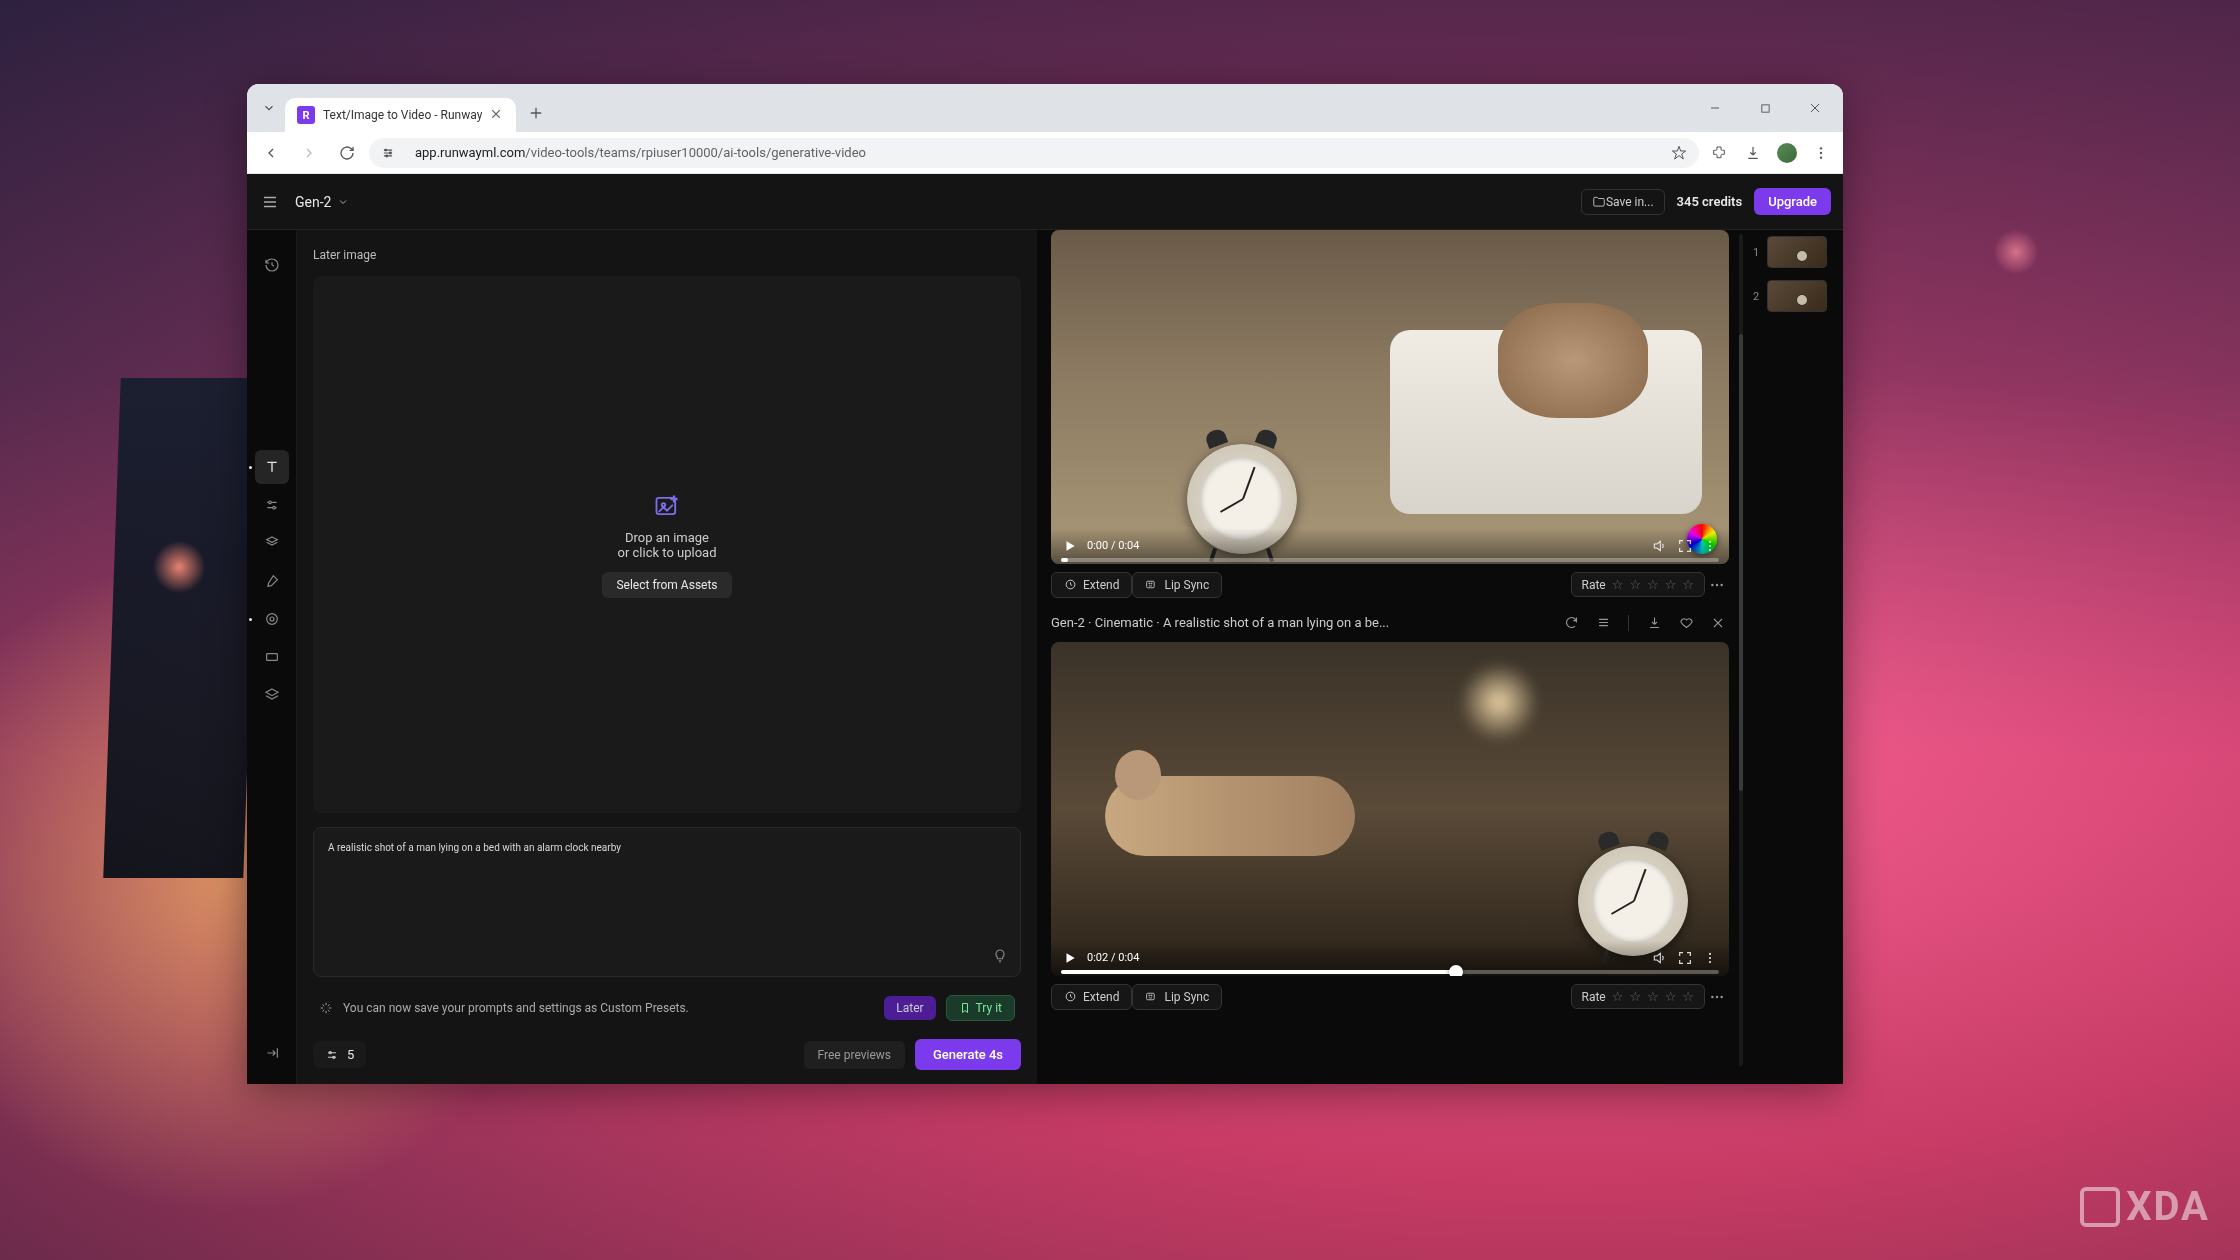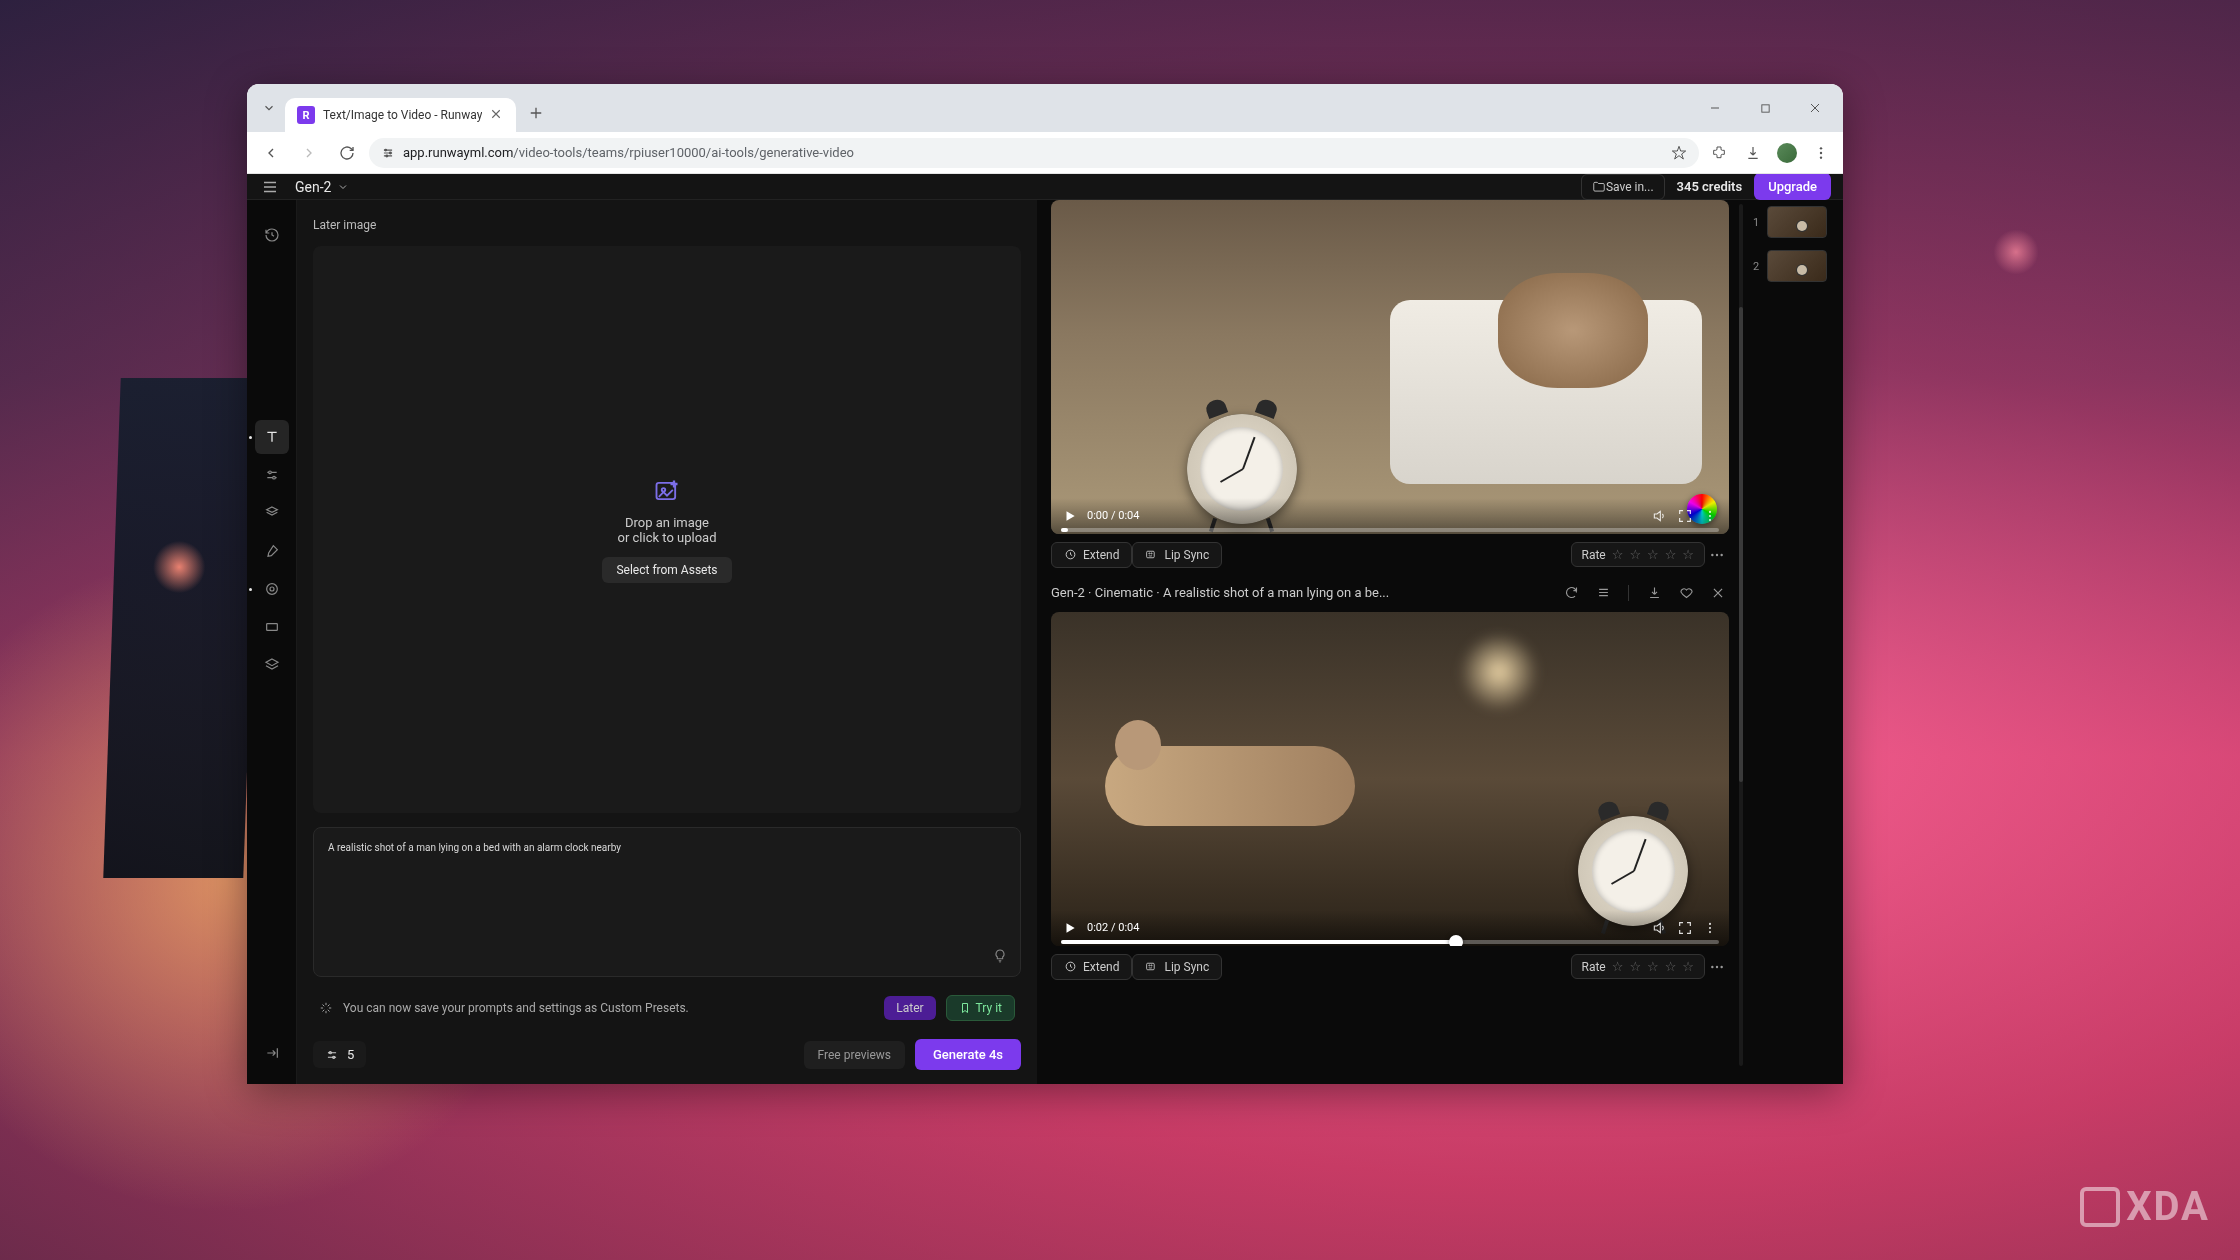--- a/index.html
+++ b/index.html
@@ -19,28 +19,28 @@
 .tab { height: 34px; background: #fff; border-radius: 10px 10px 0 0; display: flex; align-items: center; padding: 0 12px; gap: 8px; margin-top: 14px; max-width: 250px; }
 .tab-favicon { width: 18px; height: 18px; background: #7c3aed; border-radius: 3px; display:flex; align-items:center; justify-content:center; color:#fff; font-size:11px; font-weight:700; }
 .tab-title { font-size: 12px; color: #333; white-space: nowrap; overflow: hidden; text-overflow: ellipsis; }
 .tab-close { width: 14px; height: 14px; color: #666; cursor:pointer; }
 .newtab { width:28px; height:28px; display:flex; align-items:center; justify-content:center; color:#444; cursor:pointer; margin-left:6px; margin-top:10px; }
 .winctrls { margin-left:auto; display:flex; gap:6px; }
 .winbtn { width:44px; height:32px; display:flex; align-items:center; justify-content:center; color:#555; cursor:pointer; }
 .addrbar { height: 42px; background: #fff; display:flex; align-items:center; padding: 0 8px; gap: 6px; border-bottom: 1px solid #e5e5e5; }
 .navbtn { width:32px; height:32px; display:flex; align-items:center; justify-content:center; color:#555; cursor:pointer; border-radius:50%; }
 .navbtn.dis { color:#bbb; }
-.url-field { flex:1; height:30px; background:#f1f3f4; border-radius:15px; display:flex; align-items:center; padding:0 12px; gap:8px; }
+.url-field { flex:1; height:30px; background:#f1f3f4; border-radius:15px; display:flex; align-items:center; padding:0 12px; gap:20px; }
 .url-text { font-size:13px; color:#333; flex:1; }
 .url-text .host { color:#202124; }
 .url-text .path { color:#5f6368; }
 .addr-icon { width:28px; height:28px; display:flex; align-items:center; justify-content:center; color:#555; cursor:pointer; }
 
 .app { flex:1; background:#0a0a0a; display:flex; flex-direction:column; overflow:hidden; }
-.app-header { height:26px; background:#141414; display:flex; align-items:center; padding:0 12px; gap:14px; border-bottom:1px solid #222; }
+.app-header { height:56px; background:#141414; display:flex; align-items:center; padding:0 12px; gap:14px; border-bottom:1px solid #222; }
 .hamburger { width:22px; height:22px; display:flex; align-items:center; justify-content:center; color:#aaa; cursor:pointer; }
 .model-sel { display:flex; align-items:center; gap:6px; color:#e8e8e8; font-size:14px; cursor:pointer; }
 .hdr-right { margin-left:auto; display:flex; align-items:center; gap:12px; }
 .save-btn { display:flex; align-items:center; padding:5px 10px; border:1px solid #333; border-radius:6px; color:#ccc; font-size:12px; cursor:pointer; }
 .credits { color:#e8e8e8; font-size:13px; font-weight:600; }
 .upgrade { background:#7c3aed; color:#fff; padding:6px 14px; border-radius:6px; font-size:13px; font-weight:500; cursor:pointer; }
 
 .app-body { flex:1; display:flex; overflow:hidden; }
 .toolrail { width:50px; background:#0a0a0a; display:flex; flex-direction:column; align-items:center; padding-top:18px; gap:4px; border-right:1px solid #1a1a1a; position:relative; }
 .rail-item { width:34px; height:34px; display:flex; align-items:center; justify-content:center; color:#888; cursor:pointer; border-radius:6px; position:relative; }

